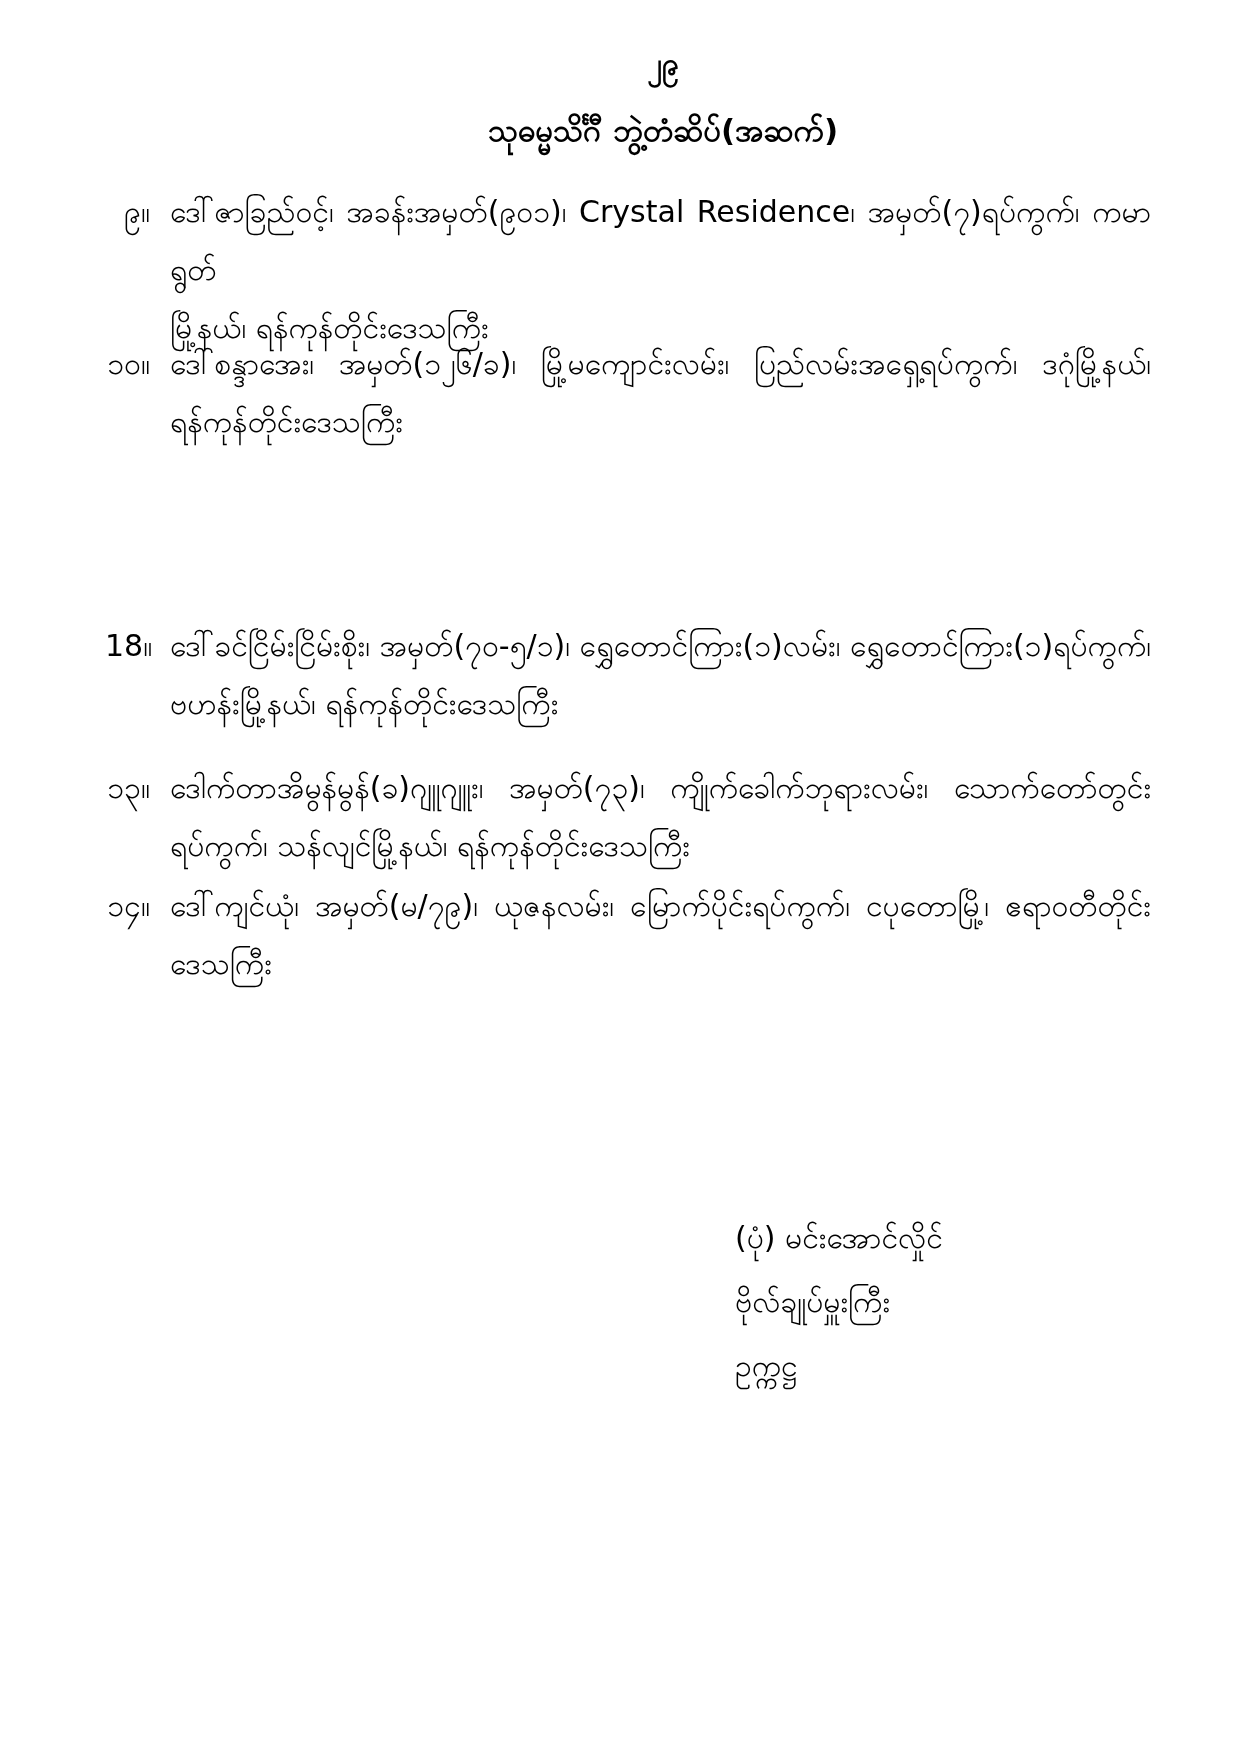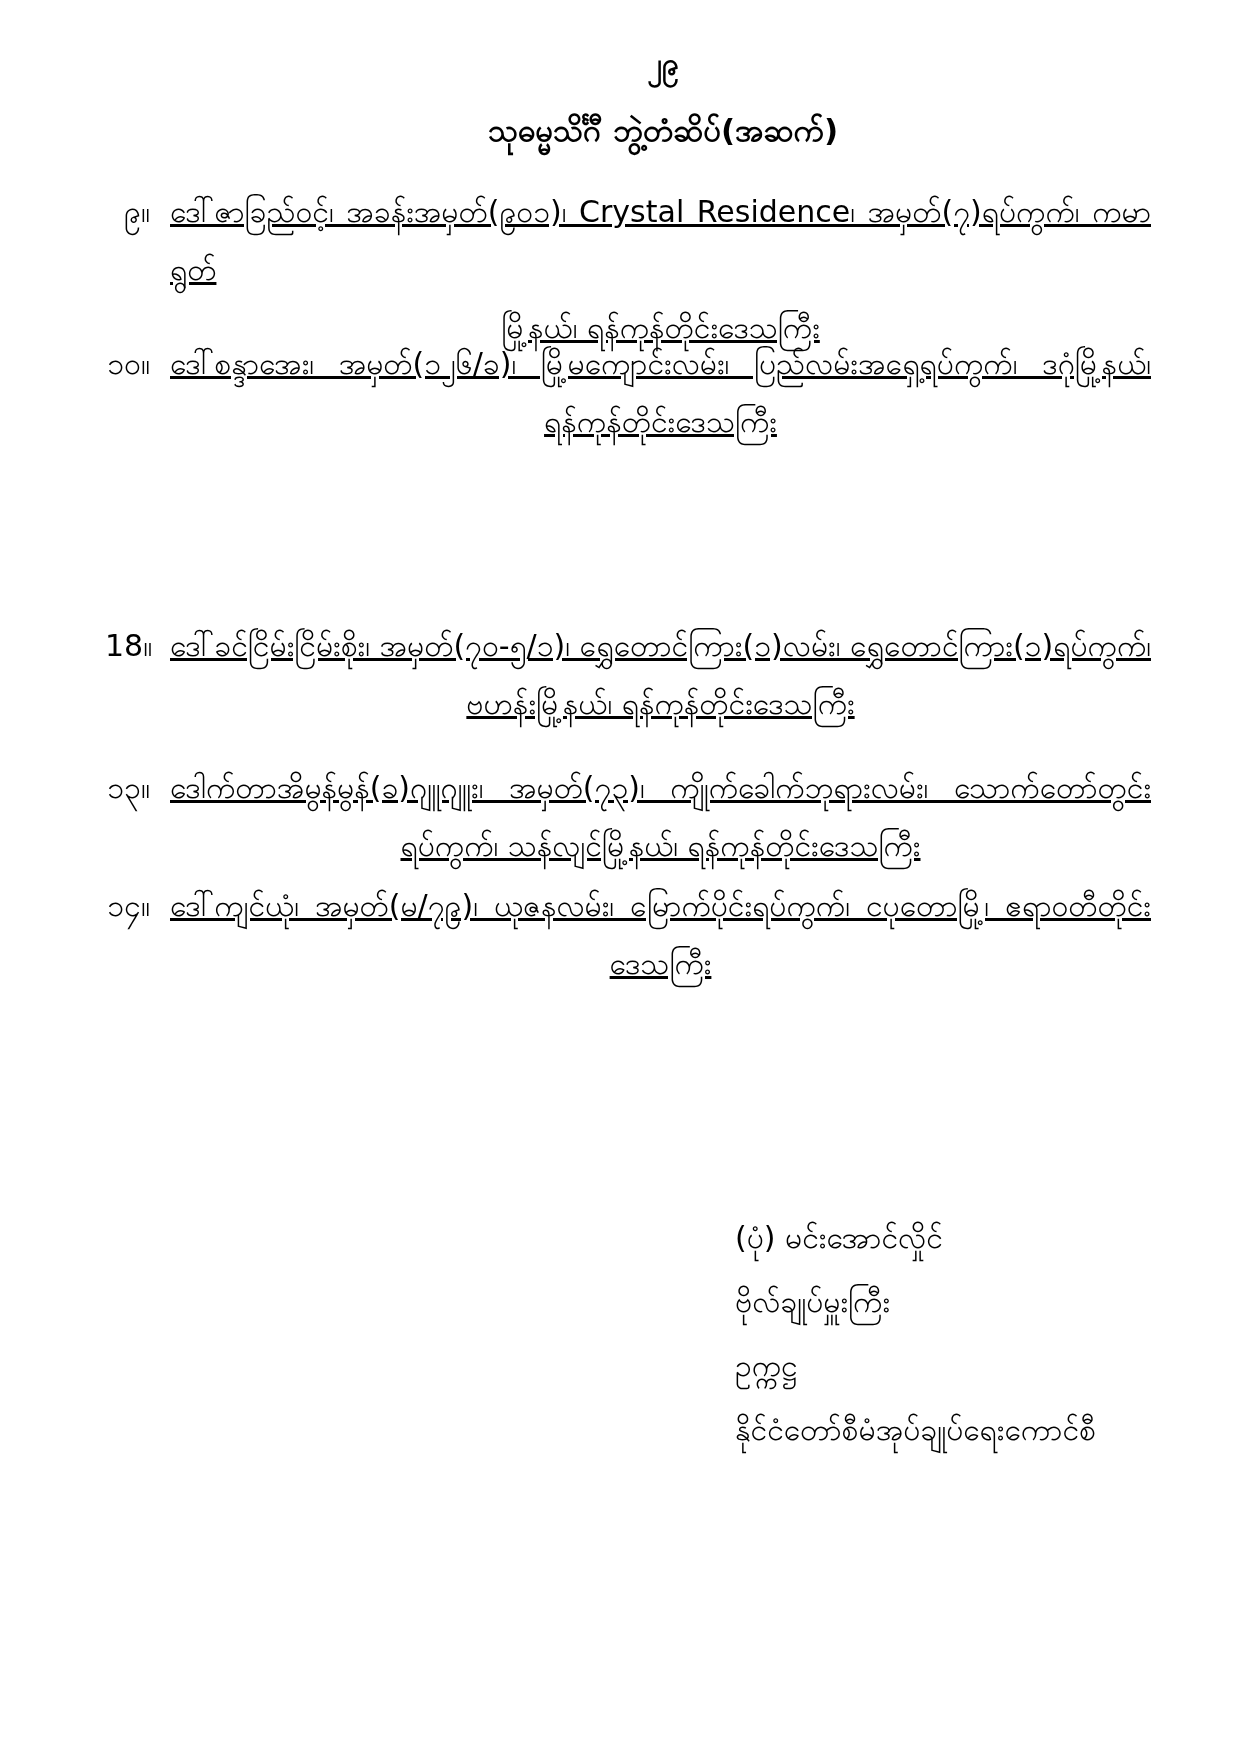--- a/index.html
+++ b/index.html
@@ -51,23 +51,22 @@
     text-align: right;
     font-size: 30px;
     line-height: 58px;
     white-space: nowrap;
   }
   .item-text {
     margin-left: 170px;
     margin-right: 106px;
     font-size: 30px;
     line-height: 58px;
-    text-decoration: underline;
   }
-  .line { min-height: 58px; text-align: center; }
+  .line { min-height: 58px; }
   .line.j {
     text-align: justify;
     text-align-last: justify;
   }
   .signature {
     position: absolute;
     top: 1206px;
     left: 735px;
     width: 500px;
     font-size: 30px;
@@ -122,16 +121,15 @@
     <div class="item-text">
       <div class="line j">ဒေါ်ကျင်ယုံ၊ အမှတ်(မ/၇၉)၊ ယုဇနလမ်း၊ မြောက်ပိုင်းရပ်ကွက်၊ ငပုတောမြို့၊ ဧရာဝတီတိုင်း</div>
       <div class="line">ဒေသကြီး</div>
     </div>
   </div>
 
   <div class="signature">
     <div class="sig-line">(ပုံ) မင်းအောင်လှိုင်</div>
     <div class="sig-line">ဗိုလ်ချုပ်မှူးကြီး</div>
     <div class="sig-line">ဥက္ကဋ္ဌ</div>
-    <div class="sig-line">နိုင်ငံတော်စီမံအုပ်ချုပ်ရေးကောင်စီ</div>
   </div>
 
 </div>
 
 </body></html>

